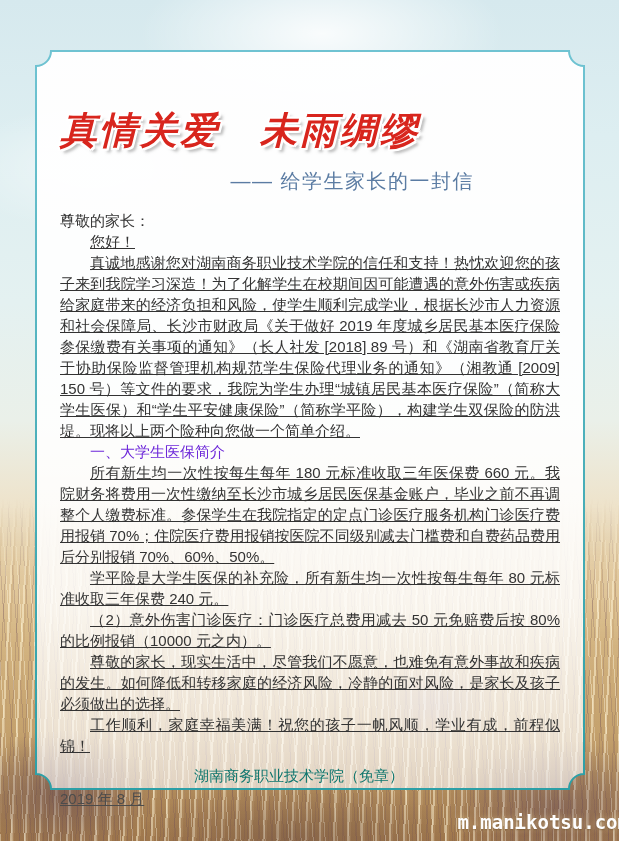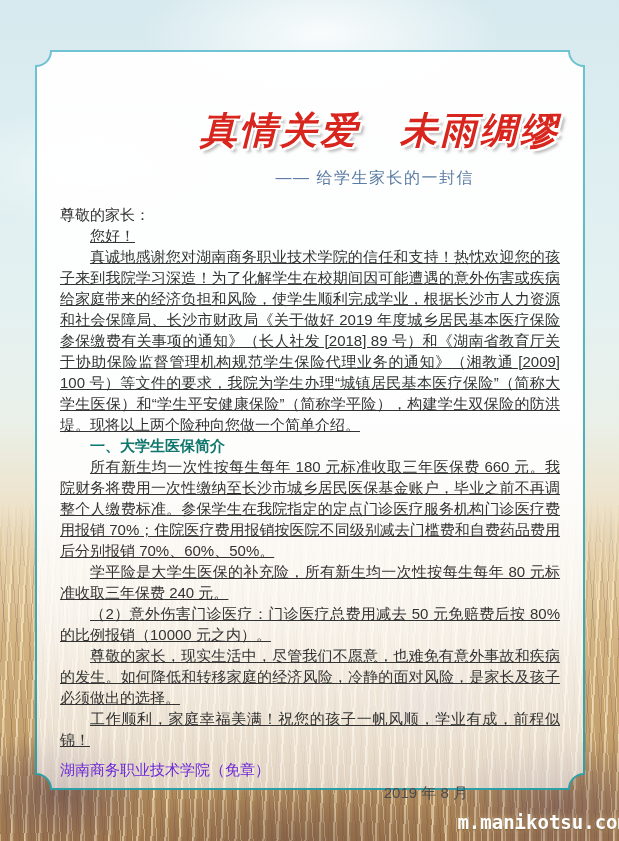--- a/index.html
+++ b/index.html
@@ -37,41 +37,41 @@
     -webkit-mask-image:linear-gradient(180deg, transparent 0, #000 90px);
     mask-image:linear-gradient(180deg, transparent 0, #000 90px);
   }
   
   .card{position:absolute;left:35px;top:50px;width:550px;height:740px;}
   .card svg{position:absolute;inset:0;display:block;}
   .card-content{
     position:absolute;inset:0;padding:28px 25px 0 25px;box-sizing:border-box;
   }
   .title{
-    margin-top:28px;text-align:right;
+    margin-top:28px;text-align:left;
     font-size:37px;font-weight:bold;font-style:italic;letter-spacing:3px;
     color:#d8251d;white-space:nowrap;
     text-shadow:
       -2px -2px 0 #fff, 2px -2px 0 #fff, -2px 2px 0 #fff, 2px 2px 0 #fff,
       -2px 0 0 #fff, 2px 0 0 #fff, 0 -2px 0 #fff, 0 2px 0 #fff,
       4px 4px 3px rgba(130,130,130,0.55);
   }
   .subtitle{
     margin:12px 86px 0 0;text-align:right;
-    font-size:16px;letter-spacing:1.5px;color:#5b7ca3;
+    font-size:20px;letter-spacing:1.5px;color:#5b7ca3;
   }
   .body-text{
     margin-top:15px;font-size:15px;line-height:21px;color:#333;
     text-align:justify;
   }
   .p{text-indent:2em;margin:0;text-decoration:underline;}
   .no-indent{text-indent:0;margin:0;}
-  .sec-heading{color:#0f766e;font-weight:bold;text-indent:2em;margin:0;}
-  .signature{margin-top:9px;text-align:left;padding-right:22px;color:#6d28d9;}
-  .date{margin-top:2px;text-align:right;padding-right:92px;color:#4c4c4c;}
+  .sec-heading{color:#6d28d9;font-weight:normal;text-indent:2em;margin:0;}
+  .signature{margin-top:9px;text-align:center;padding-right:22px;color:#0f766e;}
+  .date{margin-top:2px;padding-right:92px;color:#4c4c4c;text-decoration:underline;}
   
   .watermark{
     position:absolute;right:-10px;bottom:8px;
     font-family:"DejaVu Sans Mono",monospace;font-weight:bold;font-size:19px;
     color:#fefefe;letter-spacing:0;
     text-shadow:0 1px 2px rgba(110,80,40,0.65), 0 0 6px rgba(255,230,170,0.5);
   }
 </style>
 </head>
 <body>
@@ -96,21 +96,21 @@
     <path d="M16,1 H534 A15,15 0 0 0 549,16 V724 A15,15 0 0 0 534,739 H16 A15,15 0 0 0 1,724 V16 A15,15 0 0 0 16,1 Z" fill="url(#cardGrad)" stroke="url(#borderGrad)" stroke-width="2"></path>
   </svg>
 
   <div class="card-content">
     <div class="title">真情关爱　未雨绸缪</div>
     <div class="subtitle">—— 给学生家长的一封信</div>
 
     <div class="body-text">
       <p class="no-indent">尊敬的家长：</p>
       <p class="p">您好！</p>
-      <p class="p">真诚地感谢您对湖南商务职业技术学院的信任和支持！热忱欢迎您的孩子来到我院学习深造！为了化解学生在校期间因可能遭遇的意外伤害或疾病给家庭带来的经济负担和风险，使学生顺利完成学业，根据长沙市人力资源和社会保障局、长沙市财政局《关于做好 2019 年度城乡居民基本医疗保险参保缴费有关事项的通知》（长人社发 [2018] 89 号）和《湖南省教育厅关于协助保险监督管理机构规范学生保险代理业务的通知》（湘教通 [2009] 100 号）等文件的要求，我院为学生办理“城镇居民基本医疗保险”（简称大学生医保）和“学生平安健康保险”（简称学平险），构建学生双保险的防洪堤。现将以上两个险种向您做一个简单介绍。</p>
+      <p class="p">真诚地感谢您对湖南商务职业技术学院的信任和支持！热忱欢迎您的孩子来到我院学习深造！为了化解学生在校期间因可能遭遇的意外伤害或疾病给家庭带来的经济负担和风险，使学生顺利完成学业，根据长沙市人力资源和社会保障局、长沙市财政局《关于做好 2019 年度城乡居民基本医疗保险参保缴费有关事项的通知》（长人社发 [2018] 89 号）和《湖南省教育厅关于协助保险监督管理机构规范学生保险代理业务的通知》（湘教通 [2009] 150 号）等文件的要求，我院为学生办理“城镇居民基本医疗保险”（简称大学生医保）和“学生平安健康保险”（简称学平险），构建学生双保险的防洪堤。现将以上两个险种向您做一个简单介绍。</p>
 
       <p class="sec-heading">一、大学生医保简介</p>
       <p class="p">所有新生均一次性按每生每年 180 元标准收取三年医保费 660 元。我院财务将费用一次性缴纳至长沙市城乡居民医保基金账户，毕业之前不再调整个人缴费标准。参保学生在我院指定的定点门诊医疗服务机构门诊医疗费用报销 70%；住院医疗费用报销按医院不同级别减去门槛费和自费药品费用后分别报销 70%、60%、50%。</p>
 
       <p class="p">学平险是大学生医保的补充险，所有新生均一次性按每生每年 80 元标准收取三年保费 240 元。</p>
       <p class="p">（2）意外伤害门诊医疗：门诊医疗总费用减去 50 元免赔费后按 80% 的比例报销（10000 元之内）。</p>
 
       <p class="p">尊敬的家长，现实生活中，尽管我们不愿意，也难免有意外事故和疾病的发生。如何降低和转移家庭的经济风险，冷静的面对风险，是家长及孩子必须做出的选择。</p>
       <p class="p">工作顺利，家庭幸福美满！祝您的孩子一帆风顺，学业有成，前程似锦！</p>
 

